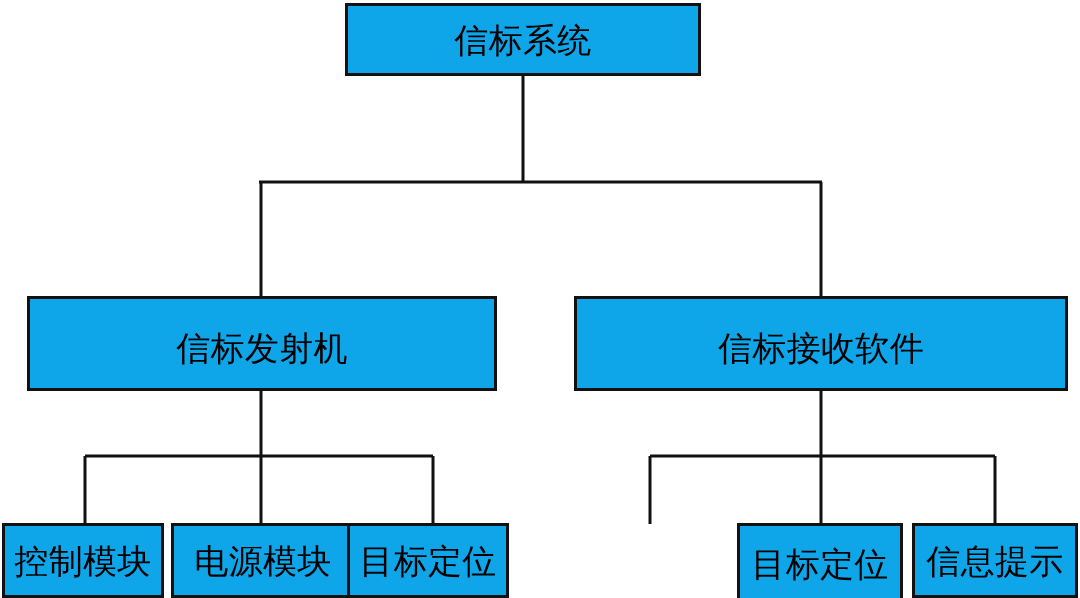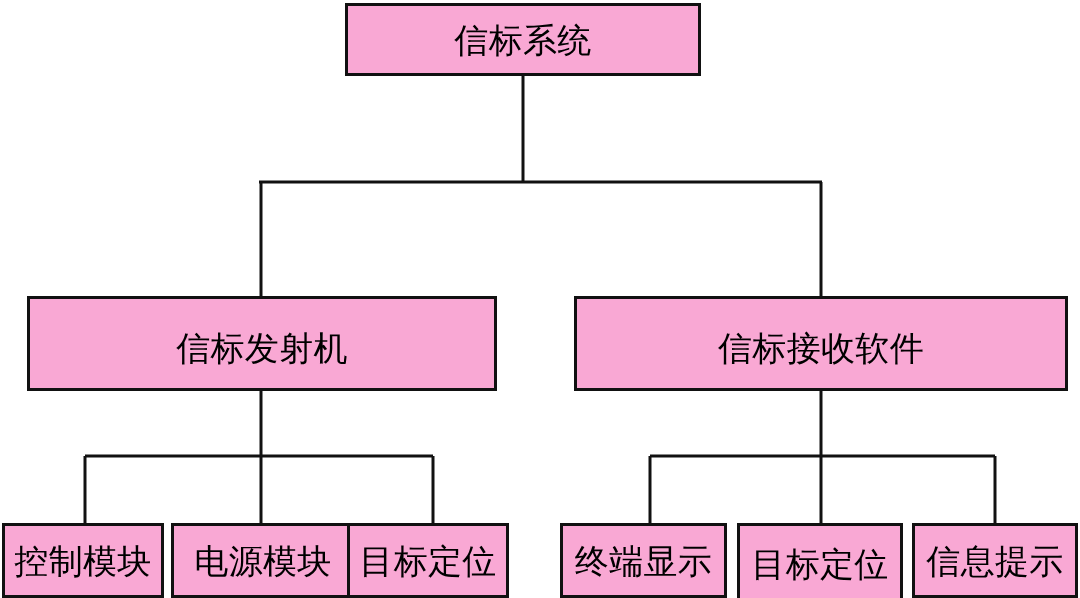--- a/index.html
+++ b/index.html
@@ -21,21 +21,21 @@
     position: absolute;
     left: 0;
     top: 0;
     width: 1080px;
     height: 598px;
   }
   .node {
     position: absolute;
     box-sizing: border-box;
     border: 3px solid #111111;
-    background: #f9a8d4;
+    background: #0ea5e9;
     display: flex;
     align-items: center;
     justify-content: center;
     color: #000000;
     letter-spacing: 0.02em;
     white-space: nowrap;
   }
   .node-label {
     display: block;
     line-height: 1;
@@ -88,23 +88,20 @@
   </div>
 
   <div class="node level-leaf" style="left:171px; top:523px; width:184px; height:75px;">
     <span class="node-label">电源模块</span>
   </div>
 
   <div class="node level-leaf" style="left:347px; top:523px; width:162px; height:75px;">
     <span class="node-label">目标定位</span>
   </div>
 
-  <div class="node level-leaf" style="left:560px; top:523px; width:167px; height:75px;">
-    <span class="node-label">终端显示</span>
-  </div>
 
   <div class="node level-leaf" style="left:737px; top:523px; width:166px; height:82px;">
     <span class="node-label">目标定位</span>
   </div>
 
   <div class="node level-leaf" style="left:912px; top:523px; width:166px; height:75px;">
     <span class="node-label">信息提示</span>
   </div>
 
 </div>

